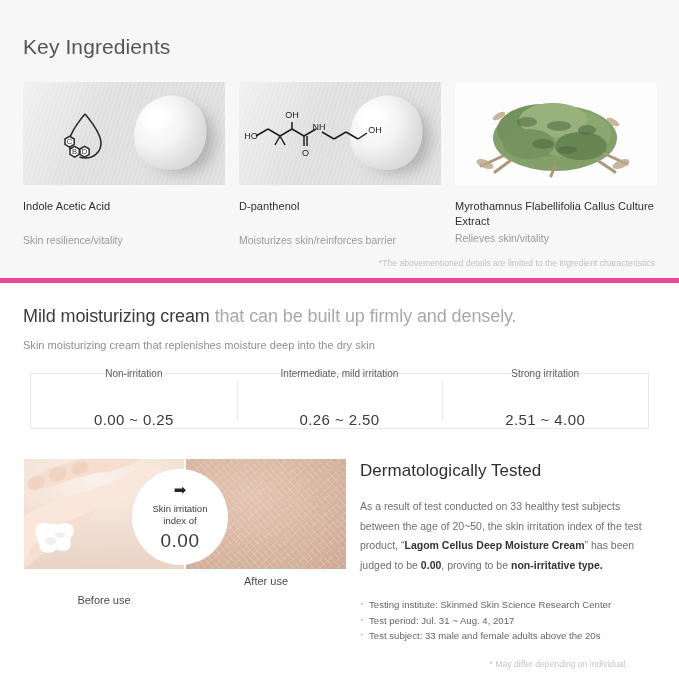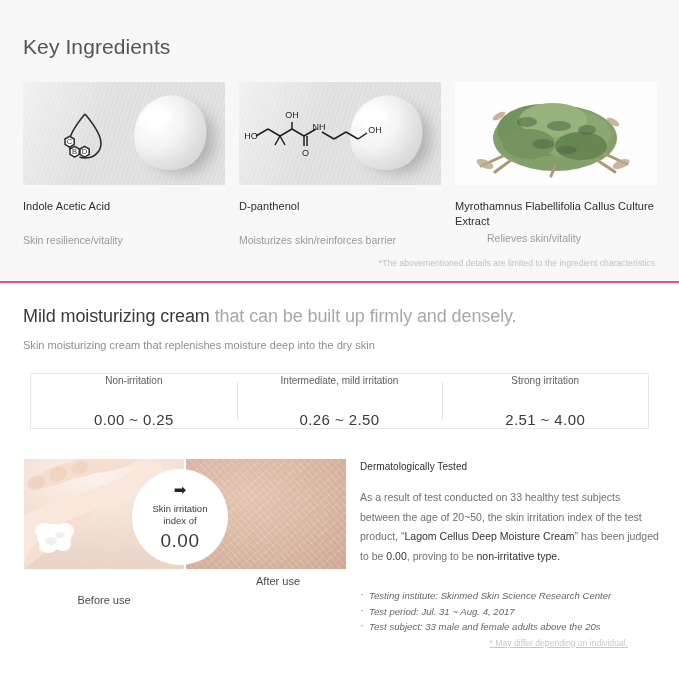--- a/index.html
+++ b/index.html
@@ -9,21 +9,21 @@
     font-family:"Liberation Sans", sans-serif;
     color:#3a3a3a;
     -webkit-font-smoothing:antialiased;
   }
   .page{position:relative;width:679px;height:679px;}
 
   
   .sec-ingredients{
     position:absolute;left:0;top:0;width:679px;height:283px;
     background:#f7f7f7;
-    border-bottom:2px solid #ec4899;
+    border-bottom:5px solid #ec4899;
     box-sizing:border-box;
   }
   .sec-title{
     position:absolute;left:23px;top:35px;
     font-size:21px;font-weight:400;color:#555;letter-spacing:.1px;
   }
   .ing-row{
     position:absolute;left:23px;top:82px;width:634px;
     display:flex;justify-content:space-between;
   }
@@ -58,21 +58,21 @@
   .moss{
     position:absolute;inset:0;background:#fdfdfd;
   }
   .ing-name{
     margin-top:14px;font-size:11px;color:#2e2e2e;line-height:14.5px;
     letter-spacing:.05px;
   }
   .ing-desc{
     margin-top:20px;font-size:10.5px;color:#9a9a9a;line-height:13px;
   }
-  .ing-col.third .ing-desc{margin-top:4px;margin-left:32px;}
+  .ing-col.third .ing-desc{margin-top:4px;}
   .note-right{
     position:absolute;right:24px;top:258px;
     font-size:8.6px;color:#c2c2c2;letter-spacing:.02px;
   }
 
   
   .sec-mild{position:absolute;left:0;top:283px;width:679px;}
   .headline{
     position:absolute;left:23px;top:23px;
     font-size:18px;color:#a8a8a8;font-weight:400;white-space:nowrap;
@@ -84,21 +84,21 @@
     font-size:11px;color:#8e8e8e;letter-spacing:.02px;
   }
 
   
   .scale{
     position:absolute;left:30px;top:90px;width:619px;height:56px;
     border:1px solid #e7e7e7;background:#fff;display:flex;box-sizing:border-box;
   }
   .scale-cell{
     flex:1;display:flex;flex-direction:column;align-items:center;
-    justify-content:space-between;position:relative;
+    justify-content:flex-end;position:relative;gap:28px;
   }
   .scale-cell + .scale-cell:before{
     content:"";position:absolute;left:0;top:8px;bottom:8px;width:1px;background:#e7e7e7;
   }
   .scale-label{font-size:10px;color:#5d5d5d;line-height:13px;}
   .scale-range{font-size:15px;color:#3a3a3a;margin-top:3px;letter-spacing:.4px;}
 
   
   .ba-wrap{position:absolute;left:24px;top:176px;width:322px;height:110px;}
   .ba-img{position:absolute;top:0;width:160px;height:110px;overflow:hidden;}
@@ -126,40 +126,40 @@
   }
   .badge-arrow{font-size:15px;line-height:13px;color:#262626;margin-bottom:7px;}
   .badge-txt{font-size:9.5px;color:#3a3a3a;line-height:12px;}
   .badge-num{font-size:19px;color:#3a3a3a;margin-top:3px;letter-spacing:.5px;}
   .ba-caps{position:absolute;left:24px;top:292px;width:322px;}
   .ba-cap{
     position:absolute;top:0;width:160px;text-align:center;
     font-size:11px;color:#4a4a4a;
   }
   .ba-cap.one{left:0;margin-top:19px;}
-  .ba-cap.two{left:174px;}
+  .ba-cap.two{left:162px;}
 
   
   .derm{position:absolute;left:360px;top:178px;width:300px;}
-  .derm-h{font-size:10px;color:#2f2f2f;letter-spacing:.05px;}
+  .derm-h{font-size:17px;color:#2f2f2f;letter-spacing:.05px;}
   .derm-p{
     margin-top:16px;font-size:10.5px;color:#6f6f6f;line-height:19.5px;
     letter-spacing:.01px;
   }
-  .derm-p b{color:#333;font-weight:400;}
-  .bullets{margin-top:22px;font-style:italic;}
+  .derm-p b{color:#333;font-weight:700;}
+  .bullets{margin-top:22px;}
   .bullet{
     font-size:9.6px;color:#666;line-height:15.5px;padding-left:9px;position:relative;
   }
   .bullet:before{
     content:"\00B7";position:absolute;left:0;top:-1px;color:#888;font-size:12px;
   }
   .note-ind{
-    margin-top:3px;text-align:right;padding-right:32px;
-    font-size:8.6px;color:#c6c6c6;text-decoration:underline;
+    margin-top:15px;text-align:right;padding-right:32px;
+    font-size:8.6px;color:#c6c6c6;
   }
 </style>
 </head>
 <body>
 
 <div class="page">
 
   <div class="sec-ingredients">
     <div class="sec-title">Key Ingredients</div>
 

